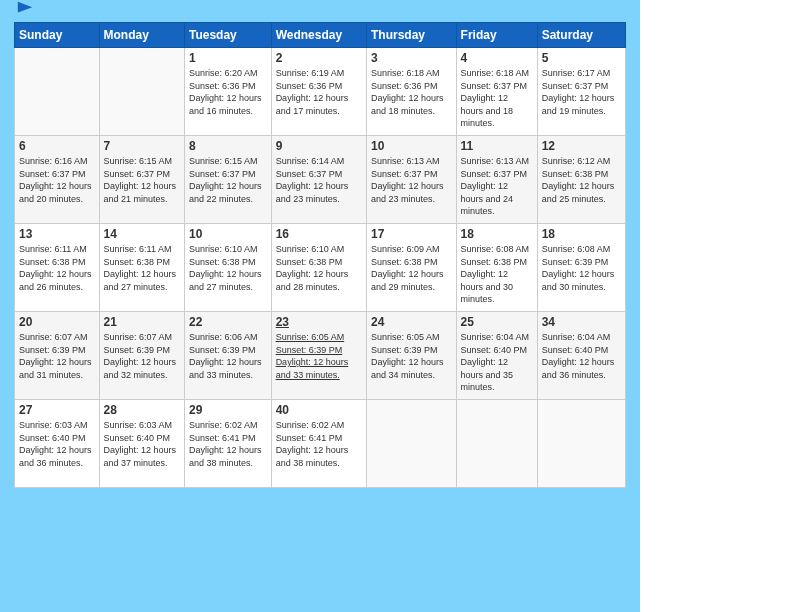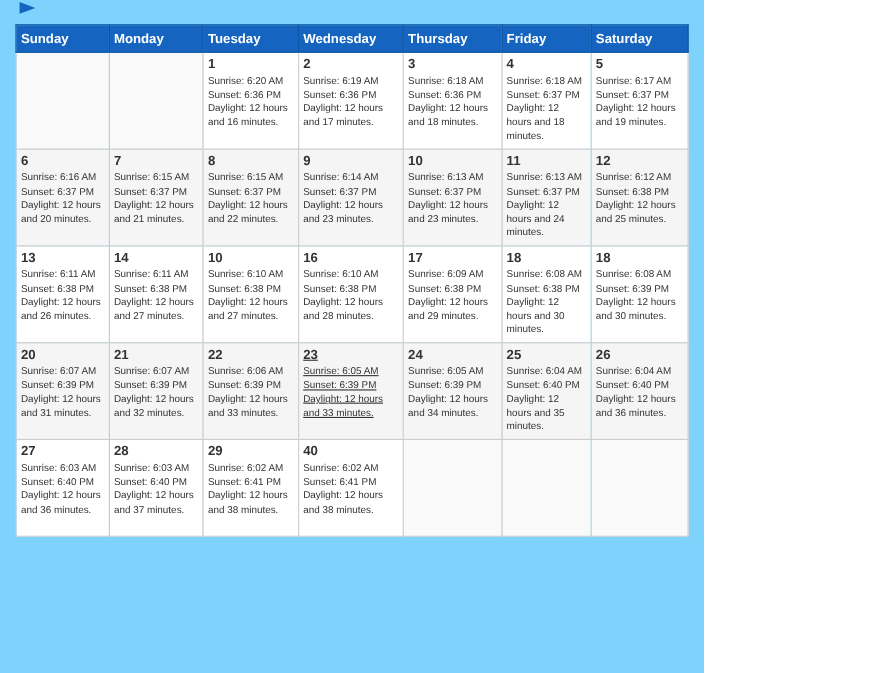--- a/index.html
+++ b/index.html
@@ -240,21 +240,21 @@
           </td>
           <td style="background: rgb(245, 245, 245);">
             <span class="day-number">24</span>
             <div class="day-info">Sunrise: 6:05 AM<br>Sunset: 6:39 PM<br>Daylight: 12 hours and 34 minutes.</div>
           </td>
           <td style="background: rgb(245, 245, 245);">
             <span class="day-number">25</span>
             <div class="day-info">Sunrise: 6:04 AM<br>Sunset: 6:40 PM<br>Daylight: 12 hours and 35 minutes.</div>
           </td>
           <td style="background: rgb(245, 245, 245);">
-            <span class="day-number">26</span>
+            <span class="day-number">34</span>
             <div class="day-info">Sunrise: 6:04 AM<br>Sunset: 6:40 PM<br>Daylight: 12 hours and 36 minutes.</div>
           </td>
         </tr>
         <tr>
           <td style="background: rgb(255, 255, 255);">
             <span class="day-number">27</span>
             <div class="day-info">Sunrise: 6:03 AM<br>Sunset: 6:40 PM<br>Daylight: 12 hours and 36 minutes.</div>
           </td>
           <td style="background: rgb(255, 255, 255);">
             <span class="day-number">28</span>

